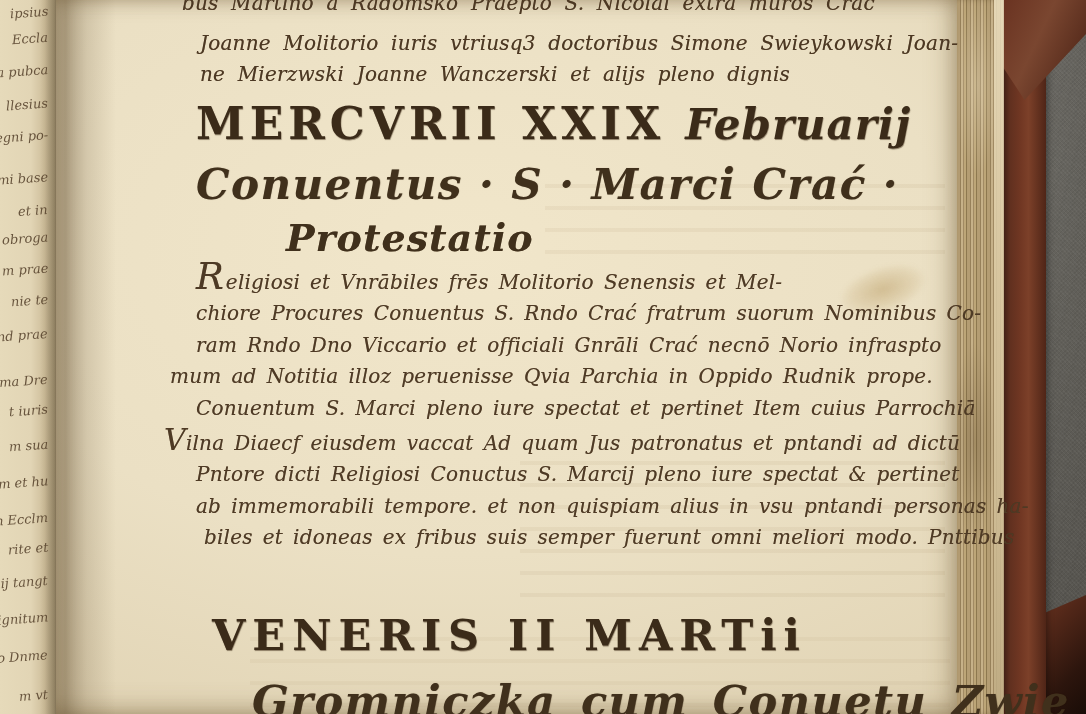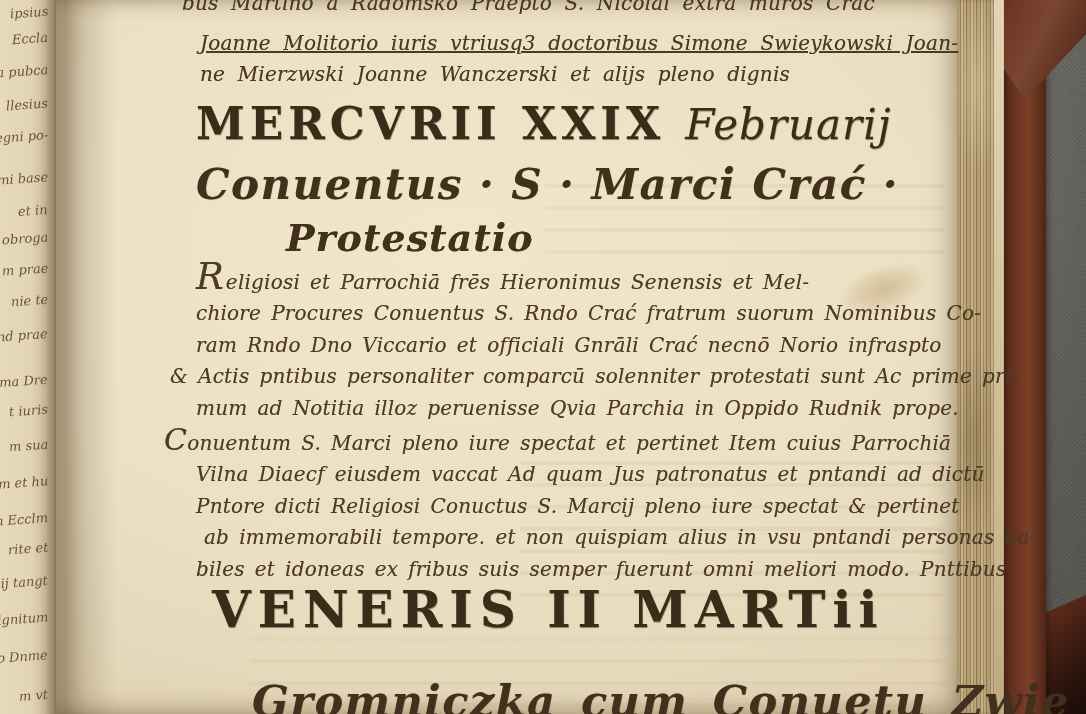--- a/index.html
+++ b/index.html
@@ -87,24 +87,24 @@
   .hand{
     position:absolute; font-style:italic; color:#4c3823; white-space:nowrap;
     text-shadow:0 0 .6px rgba(70,48,24,.55);
   }
   .small-line{font-size:20px; word-spacing:6px; letter-spacing:.2px;}
   .h-caps{
     position:absolute; font-style:normal; color:#3b2b19; white-space:nowrap;
     font-size:44px; letter-spacing:5px; font-weight:bold;
     text-shadow:.5px .5px .8px rgba(55,38,18,.5);
   }
-  .h-caps .script-part{font-style:italic; font-weight:normal; letter-spacing:1px; font-size:42px;}
+  .h-caps .script-part{font-style:italic; font-weight:bold; letter-spacing:1px; font-size:42px;}
   .h-script{font-size:42px; letter-spacing:1.5px; color:#40301c; font-weight:bold; text-shadow:.4px .4px .7px rgba(55,38,18,.45);}
   .h-script2{font-size:38px; letter-spacing:1px; color:#40301c; font-weight:bold;}
-  .h-caps.veneris{font-size:50px; letter-spacing:7px; top:580px; left:212px;}
+  .h-caps.veneris{font-size:43px; letter-spacing:7px; top:610px; left:212px;}
   .h-script.bottom-cut{top:676px; left:252px; font-size:43px; word-spacing:8px;}
   .para{
     position:absolute; left:196px; top:261px; width:700px;
   }
   .para-line{
     font-style:italic; color:#4e3a25; font-size:20px; line-height:31.4px;
     white-space:nowrap; word-spacing:3.5px; letter-spacing:.2px;
     text-shadow:0 0 .6px rgba(70,48,24,.5);
   }
   .para-line:nth-child(1)::first-letter{font-size:37px; letter-spacing:2px;}
@@ -131,35 +131,34 @@
   <div class="fore-edge"></div>
   <div class="edge-highlight"></div>
 
   <div class="page"></div>
   <div class="ghost g1"></div>
   <div class="ghost g2"></div>
   <div class="ghost g3"></div>
   <div class="stain"></div>
 
   <div class="hand small-line" style="top:-9px; left:182px;">bus Martino à Radomsko Praepto S. Nicolai extra muros Crac</div>
-  <div class="hand small-line" style="top:31px; left:200px;text-decoration:underline;">Joanne Molitorio iuris vtriusq3 doctoribus Simone Swieykowski Joan-</div>
+  <div class="hand small-line" style="top:31px; left:200px;">Joanne Molitorio iuris vtriusq3 doctoribus Simone Swieykowski Joan-</div>
   <div class="hand small-line" style="top:62px; left:200px;">ne Mierzwski Joanne Wanczerski et alijs pleno dignis</div>
 
   <div class="h-caps" style="top:98px; left:196px;">
     <span>MERCVRII XXIX</span>
     <span class="script-part">Februarij</span>
   </div>
   <div class="hand h-script" style="top:160px; left:196px;">Conuentus · S · Marci Crać ·</div>
   <div class="hand h-script2" style="top:215px; left:286px;">Protestatio</div>
 
   <div class="para">
-    <div class="para-line">Religiosi et Parrochiā frēs Hieronimus Senensis et Mel-</div>
+    <div class="para-line">Religiosi et Vnrābiles frēs Molitorio Senensis et Mel-</div>
     <div class="para-line">chiore Procures Conuentus S. Rndo Crać fratrum suorum Nominibus Co-</div>
     <div class="para-line">ram Rndo Dno Viccario et officiali Gnrāli Crać necnō Norio infraspto</div>
-    <div class="para-line">&amp; Actis pntibus personaliter comparcū solenniter protestati sunt Ac prime pri-</div>
     <div class="para-line">mum ad Notitia illoz peruenisse Qvia Parchia in Oppido Rudnik prope.</div>
     <div class="para-line">Conuentum S. Marci pleno iure spectat et pertinet Item cuius Parrochiā</div>
     <div class="para-line">Vilna Diaecf eiusdem vaccat Ad quam Jus patronatus et pntandi ad dictū</div>
     <div class="para-line">Pntore dicti Religiosi Conuctus S. Marcij pleno iure spectat &amp; pertinet</div>
     <div class="para-line">ab immemorabili tempore. et non quispiam alius in vsu pntandi personas ha-</div>
     <div class="para-line">biles et idoneas ex fribus suis semper fuerunt omni meliori modo. Pnttibus</div>
   </div>
 
   <div class="h-caps veneris">VENERIS II MARTii</div>
   <div class="hand h-script bottom-cut">Gromniczka cum Conuetu Zwie</div>

